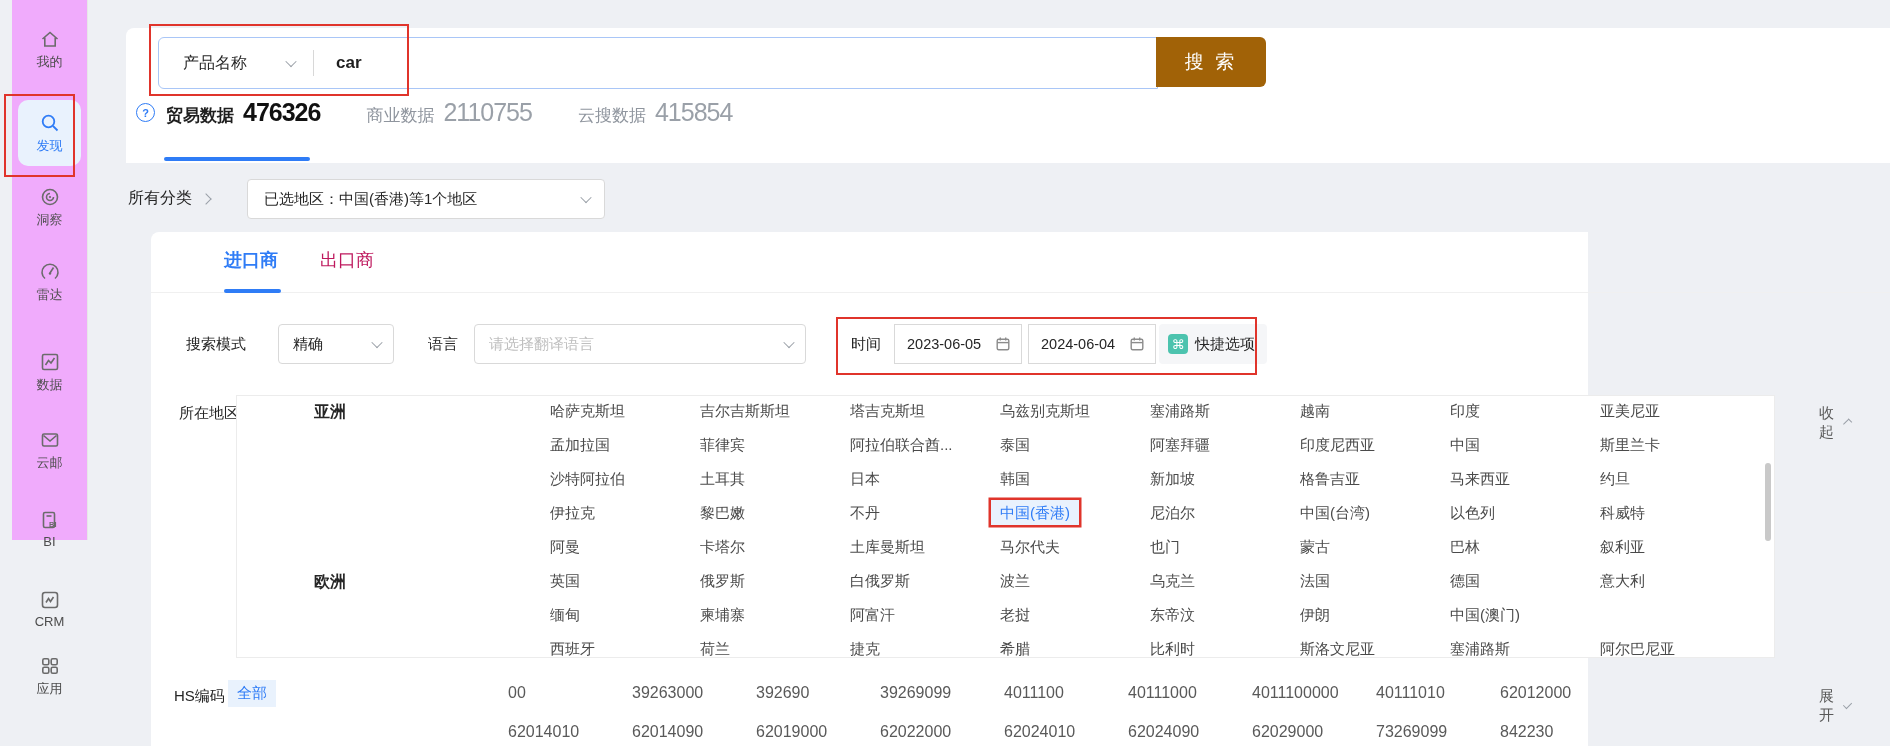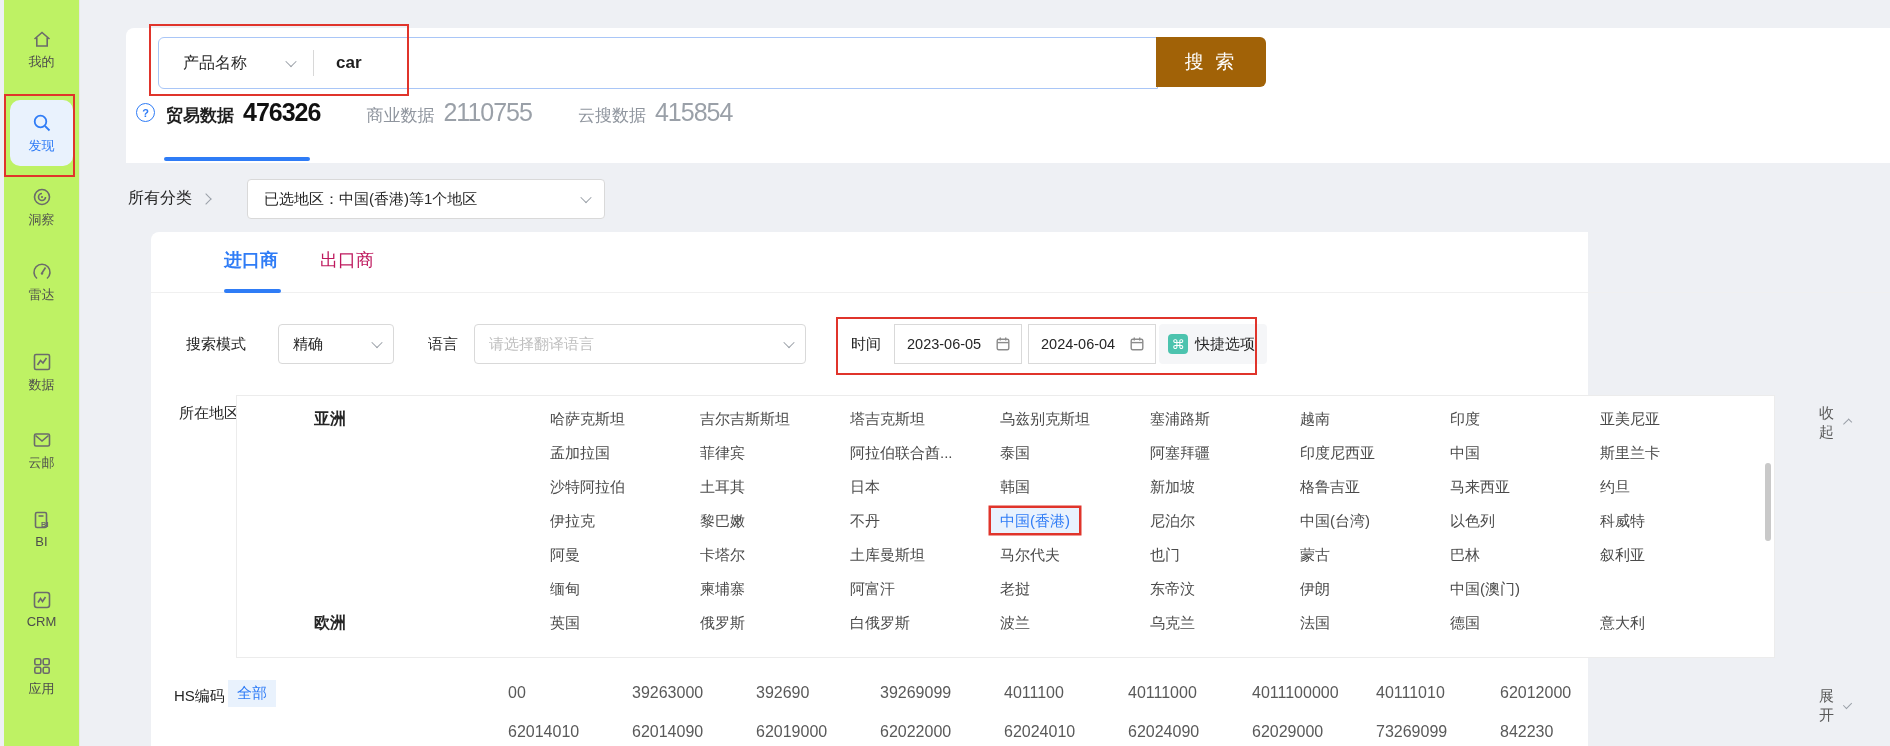--- a/index.html
+++ b/index.html
@@ -1,21 +1,21 @@
 <!DOCTYPE html>
 <html><head>
 <meta charset="utf-8">
 <style>
   html,body{margin:0;padding:0;}
   body{width:1890px;height:746px;overflow:hidden;background:#eef0f4;
        font-family:"Liberation Sans","DejaVu Sans",sans-serif;color:#262626;}
   .app{position:relative;width:1890px;height:746px;}
 
   
-  .sidebar{position:absolute;left:4px;top:0;width:75px;height:746px;background:#bef264;
+  .sidebar{position:absolute;left:12px;top:0;width:75px;height:540px;background:#f0abfc;
            border-right:1px solid #e7e7e7;z-index:5;}
   .side-item{position:absolute;left:0;width:75px;display:flex;flex-direction:column;
              align-items:center;gap:3px;cursor:pointer;}
   .side-item .lbl{font-size:13px;color:#4d4d4d;}
   .side-item svg{display:block;color:#6b6b6b;}
   .side-item.active{left:6px;width:63px;height:66px;background:#e9f2fd;border-radius:10px;
                     justify-content:center;}
   .side-item.active .lbl{color:#2f7cf6;}
   .side-item.active svg{color:#2f7cf6;}
 
@@ -78,21 +78,21 @@
            box-sizing:border-box;padding:0 10px 0 12px;font-size:14.5px;color:#262626;cursor:pointer;}
   .quick{position:absolute;height:40px;display:flex;align-items:center;gap:7px;background:#f5f6f8;
          border-radius:4px;padding:0 12px 0 9px;cursor:pointer;font-size:15px;color:#262626;}
   .quick-icon{width:20px;height:20px;border-radius:4px;background:#4cc3ae;color:#fff;font-size:13px;
               display:flex;align-items:center;justify-content:center;}
 
   
   .sec-label{position:absolute;font-size:15px;color:#262626;}
   .region-panel{position:absolute;left:85px;top:163px;width:1539px;height:263px;background:#fff;
                 border:1px solid #ececec;box-sizing:border-box;overflow:hidden;padding-top:6px;}
-  .region-row{display:flex;height:34px;align-items:center;}
+  .region-row{display:flex;height:34px;}
   .cont-cell{width:313px;padding-left:77px;box-sizing:border-box;font-size:16px;font-weight:bold;
              color:#262626;}
   .r-cell{width:150px;font-size:15px;color:#4a4a4a;cursor:pointer;white-space:nowrap;}
   .r-cell .sel{background:#e9f2fd;color:#2f7cf6;padding:4px 9px;margin-left:-9px;
                box-shadow:0 0 0 2.5px #e0342b;}
   .panel-scroll{position:absolute;right:3px;top:67px;width:6px;height:78px;background:#c9c9c9;
                 border-radius:3px;}
   .toggle-link{position:absolute;display:flex;align-items:center;gap:8px;font-size:15px;
                color:#595959;cursor:pointer;}
 
@@ -319,40 +319,51 @@
           <div class="r-cell">阿曼</div>
           <div class="r-cell">卡塔尔</div>
           <div class="r-cell">土库曼斯坦</div>
           <div class="r-cell">马尔代夫</div>
           <div class="r-cell">也门</div>
           <div class="r-cell">蒙古</div>
           <div class="r-cell">巴林</div>
           <div class="r-cell">叙利亚</div>
         </div>
         <div class="region-row">
-          <div class="cont-cell"></div>
-          <div class="r-cell">缅甸</div>
-          <div class="r-cell">柬埔寨</div>
-          <div class="r-cell">阿富汗</div>
-          <div class="r-cell">老挝</div>
-          <div class="r-cell">东帝汶</div>
-          <div class="r-cell">伊朗</div>
-          <div class="r-cell">中国(澳门)</div>
-          <div class="r-cell"></div>
-        </div>
-        <div class="region-row">
           <div class="cont-cell">欧洲</div>
           <div class="r-cell">英国</div>
           <div class="r-cell">俄罗斯</div>
           <div class="r-cell">白俄罗斯</div>
           <div class="r-cell">波兰</div>
           <div class="r-cell">乌克兰</div>
           <div class="r-cell">法国</div>
           <div class="r-cell">德国</div>
           <div class="r-cell">意大利</div>
+        </div>
+        <div class="region-row">
+          <div class="cont-cell"></div>
+          <div class="r-cell">缅甸</div>
+          <div class="r-cell">柬埔寨</div>
+          <div class="r-cell">阿富汗</div>
+          <div class="r-cell">老挝</div>
+          <div class="r-cell">东帝汶</div>
+          <div class="r-cell">伊朗</div>
+          <div class="r-cell">中国(澳门)</div>
+          <div class="r-cell"></div>
+        </div>
+        <div class="region-row">
+          <div class="cont-cell"></div>
+          <div class="r-cell">西班牙</div>
+          <div class="r-cell">荷兰</div>
+          <div class="r-cell">捷克</div>
+          <div class="r-cell">希腊</div>
+          <div class="r-cell">比利时</div>
+          <div class="r-cell">斯洛文尼亚</div>
+          <div class="r-cell">塞浦路斯</div>
+          <div class="r-cell">阿尔巴尼亚</div>
         </div>
       </div>
     <div class="toggle-link" style="left:1668px;top:172px;">
       <span>收起</span>
       <i class="chev up"></i>
     </div>
 
     <span class="sec-label" style="left:23px;top:455px;">HS编码</span>
     <span class="hs-all">全部</span>
     <div class="hs-row" id="hsRow1" style="top:452px;">

